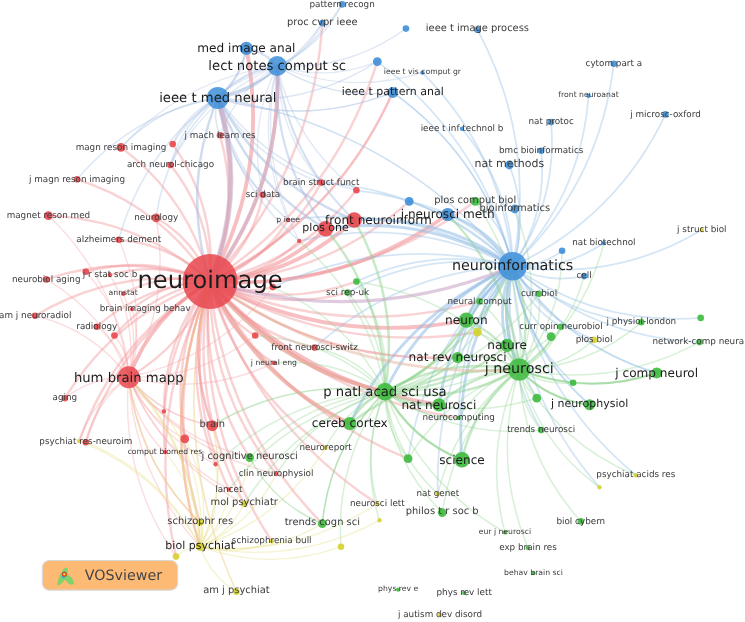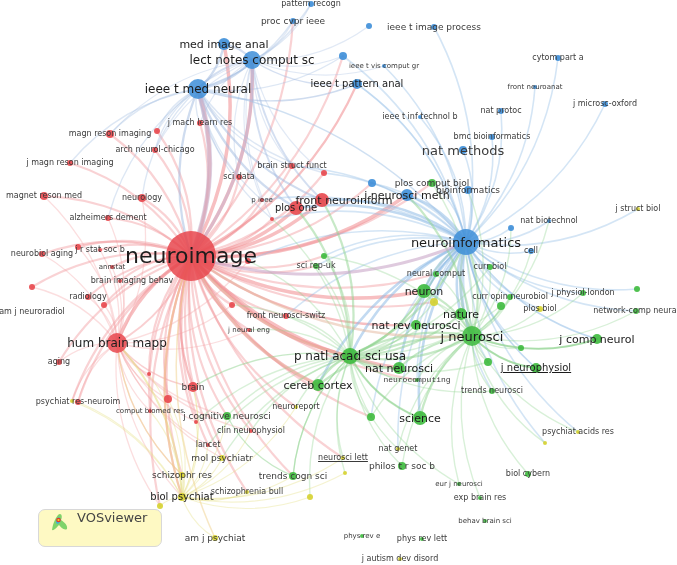--- a/index.html
+++ b/index.html
@@ -1,20 +1,20 @@
 <!DOCTYPE html>
 <html><head>
 <meta charset="utf-8">
 <style>
   html,body{margin:0;padding:0;background:#fff;}
   body{width:677px;height:565px;overflow:hidden;position:relative;font-family:"DejaVu Sans",sans-serif;}
   #canvas{position:absolute;left:0;top:0;width:677px;height:565px;}
   #edges,#nodes{position:absolute;left:0;top:0;}
   .lbl{position:absolute;white-space:nowrap;color:#222;transform:translate(-50%,-50%);line-height:1;pointer-events:auto;}
-  .logo{position:absolute;left:38px;top:509px;width:124px;height:38px;border:1px solid #d8d8d8;border-radius:7px;background:#fef9c3;display:flex;align-items:flex-start;box-sizing:border-box;padding-left:10px;}
+  .logo{position:absolute;left:38px;top:509px;width:124px;height:28px;border:1px solid #d8d8d8;border-radius:7px;background:#fdba74;display:flex;align-items:center;box-sizing:border-box;padding-left:10px;}
   .logo span{font-size:13px;color:#444;margin-left:6px;font-family:"DejaVu Sans",sans-serif;}
 </style>
 </head>
 <body>
 
 <div id="canvas">
   <svg id="edges" width="677" height="565">
       <path d="M191,256 Q138.34,286.18 117,343" fill="none" stroke="#f08a8e" stroke-width="3.5200000000000005" stroke-opacity="0.55" stroke-linecap="round"></path>
       <path d="M191,256 Q252.14,250.9 296,208" fill="none" stroke="#f08a8e" stroke-width="3.5200000000000005" stroke-opacity="0.55" stroke-linecap="round"></path>
       <path d="M191,256 Q266.58,251.57999999999998 322,200" fill="none" stroke="#f08a8e" stroke-width="3.5200000000000005" stroke-opacity="0.55" stroke-linecap="round"></path>
@@ -452,84 +452,84 @@
       <span class="lbl" style="left: 142px; top: 198px; font-size: 8px; color: rgb(58, 58, 58);">neurology</span>
       <span class="lbl" style="left: 108px; top: 218px; font-size: 8px; color: rgb(58, 58, 58);">alzheimers dement</span>
       <span class="lbl" style="left: 200px; top: 123px; font-size: 8px; color: rgb(58, 58, 58);">j mach learn res</span>
       <span class="lbl" style="left: 292px; top: 166px; font-size: 8px; color: rgb(58, 58, 58);">brain struct funct</span>
       <span class="lbl" style="left: 239px; top: 177px; font-size: 8px; color: rgb(58, 58, 58);">sci data</span>
       <span class="lbl" style="left: 262px; top: 200px; font-size: 7px; color: rgb(58, 58, 58);">p ieee</span>
       <span class="lbl" style="left: 42px; top: 254px; font-size: 8px; color: rgb(58, 58, 58);">neurobiol aging</span>
       <span class="lbl" style="left: 100px; top: 250px; font-size: 8px; color: rgb(58, 58, 58);">j r stat soc b</span>
       <span class="lbl" style="left: 112px; top: 267px; font-size: 7px; color: rgb(58, 58, 58);">annstat</span>
       <span class="lbl" style="left: 120px; top: 281px; font-size: 8px; color: rgb(58, 58, 58); margin-left: 12px;">brain imaging behav</span>
-      <span class="lbl" style="left: 32px; top: 287px; font-size: 8px; color: rgb(58, 58, 58); margin-top: 25px;">am j neuroradiol</span>
+      <span class="lbl" style="left: 32px; top: 287px; font-size: 8px; color: rgb(58, 58, 58);">am j neuroradiol</span>
       <span class="lbl" style="left: 88px; top: 297px; font-size: 8px; color: rgb(58, 58, 58);">radiology</span>
       <span class="lbl" style="left: 59px; top: 362px; font-size: 8px; color: rgb(58, 58, 58);">aging</span>
       <span class="lbl" style="left: 78px; top: 402px; font-size: 8px; color: rgb(58, 58, 58);">psychiat res-neuroim</span>
       <span class="lbl" style="left: 150px; top: 411px; font-size: 7px; color: rgb(58, 58, 58);">comput biomed res</span>
       <span class="lbl" style="left: 286px; top: 316px; font-size: 8px; color: rgb(58, 58, 58);">front neurosci-switz</span>
       <span class="lbl" style="left: 249px; top: 330px; font-size: 7px; color: rgb(58, 58, 58);">j neural eng</span>
       <span class="lbl" style="left: 208px; top: 445px; font-size: 8px; color: rgb(58, 58, 58);">lancet</span>
       <span class="lbl" style="left: 251px; top: 431px; font-size: 8px; color: rgb(58, 58, 58);">clin neurophysiol</span>
       <span class="lbl" style="left: 466px; top: 242px; font-size: 13px; color: rgb(28, 28, 28);">neuroinformatics</span>
       <span class="lbl" style="left: 198px; top: 89px; font-size: 12px; color: rgb(28, 28, 28);">ieee t med neural</span>
       <span class="lbl" style="left: 252px; top: 60px; font-size: 12px; color: rgb(28, 28, 28);">lect notes comput sc</span>
       <span class="lbl" style="left: 224px; top: 44px; font-size: 11px; color: rgb(28, 28, 28);">med image anal</span>
       <span class="lbl" style="left: 357px; top: 84px; font-size: 10px; color: rgb(28, 28, 28);">ieee t pattern anal</span>
       <span class="lbl" style="left: 311px; top: 4px; font-size: 8px; color: rgb(58, 58, 58);">pattern recogn</span>
       <span class="lbl" style="left: 293px; top: 21px; font-size: 9px; color: rgb(58, 58, 58);">proc cvpr ieee</span>
       <span class="lbl" style="left: 434px; top: 27px; font-size: 9px; color: rgb(58, 58, 58);">ieee t image process</span>
       <span class="lbl" style="left: 384px; top: 66px; font-size: 7px; color: rgb(58, 58, 58);">ieee t vis comput gr</span>
       <span class="lbl" style="left: 420px; top: 117px; font-size: 8px; color: rgb(58, 58, 58);">ieee t inf technol b</span>
       <span class="lbl" style="left: 407px; top: 195px; font-size: 11px; color: rgb(28, 28, 28);">j neurosci meth</span>
       <span class="lbl" style="left: 468px; top: 190px; font-size: 9px; color: rgb(58, 58, 58);">bioinformatics</span>
-      <span class="lbl" style="left: 463px; top: 150px; font-size: 13px; color: rgb(58, 58, 58);">nat methods</span>
+      <span class="lbl" style="left: 463px; top: 150px; font-size: 10px; color: rgb(58, 58, 58);">nat methods</span>
       <span class="lbl" style="left: 492px; top: 137px; font-size: 8px; color: rgb(58, 58, 58);">bmc bioinformatics</span>
       <span class="lbl" style="left: 501px; top: 111px; font-size: 8px; color: rgb(58, 58, 58);">nat protoc</span>
       <span class="lbl" style="left: 535px; top: 87px; font-size: 7px; color: rgb(58, 58, 58);">front neuroanat</span>
       <span class="lbl" style="left: 558px; top: 58px; font-size: 8px; color: rgb(58, 58, 58);">cytom part a</span>
       <span class="lbl" style="left: 605px; top: 104px; font-size: 8px; color: rgb(58, 58, 58);">j microsc-oxford</span>
       <span class="lbl" style="left: 549px; top: 221px; font-size: 8px; color: rgb(58, 58, 58);">nat biotechnol</span>
       <span class="lbl" style="left: 531px; top: 251px; font-size: 8px; color: rgb(58, 58, 58);">cell</span>
       <span class="lbl" style="left: 350px; top: 356px; font-size: 12px; color: rgb(28, 28, 28);">p natl acad sci usa</span>
       <span class="lbl" style="left: 472px; top: 336px; font-size: 13px; color: rgb(28, 28, 28);">j neurosci</span>
       <span class="lbl" style="left: 424px; top: 291px; font-size: 11px; color: rgb(28, 28, 28);">neuron</span>
       <span class="lbl" style="left: 461px; top: 314px; font-size: 11px; color: rgb(28, 28, 28);">nature</span>
       <span class="lbl" style="left: 416px; top: 325px; font-size: 11px; color: rgb(28, 28, 28);">nat rev neurosci</span>
       <span class="lbl" style="left: 399px; top: 368px; font-size: 11px; color: rgb(28, 28, 28);">nat neurosci</span>
       <span class="lbl" style="left: 318px; top: 385px; font-size: 11px; color: rgb(28, 28, 28);">cereb cortex</span>
       <span class="lbl" style="left: 420px; top: 418px; font-size: 11px; color: rgb(28, 28, 28);">science</span>
       <span class="lbl" style="left: 597px; top: 339px; font-size: 11px; color: rgb(28, 28, 28);">j comp neurol</span>
-      <span class="lbl" style="left: 536px; top: 368px; font-size: 10px; color: rgb(28, 28, 28); text-decoration: underline;">j neurophysiol</span>
+      <span class="lbl" style="left: 536px; top: 368px; font-size: 10px; color: rgb(28, 28, 28);">j neurophysiol</span>
       <span class="lbl" style="left: 436px; top: 274px; font-size: 8px; color: rgb(58, 58, 58);">neural comput</span>
       <span class="lbl" style="left: 490px; top: 267px; font-size: 8px; color: rgb(58, 58, 58);">curr biol</span>
       <span class="lbl" style="left: 510px; top: 297px; font-size: 8px; color: rgb(58, 58, 58);">curr opin neurobiol</span>
       <span class="lbl" style="left: 583px; top: 293px; font-size: 8px; color: rgb(58, 58, 58);">j physiol-london</span>
       <span class="lbl" style="left: 636px; top: 311px; font-size: 8px; color: rgb(58, 58, 58);">network-comp neural</span>
-      <span class="lbl" style="left: 417px; top: 380px; font-size: 8px; color: rgb(58, 58, 58); font-family: Liberation Mono, monospace;">neurocomputing</span>
+      <span class="lbl" style="left: 417px; top: 380px; font-size: 8px; color: rgb(58, 58, 58);">neurocomputing</span>
       <span class="lbl" style="left: 492px; top: 391px; font-size: 8px; color: rgb(58, 58, 58);">trends neurosci</span>
       <span class="lbl" style="left: 227px; top: 416px; font-size: 9px; color: rgb(58, 58, 58);">j cognitive neurosci</span>
       <span class="lbl" style="left: 293px; top: 476px; font-size: 9px; color: rgb(58, 58, 58);">trends cogn sci</span>
       <span class="lbl" style="left: 402px; top: 466px; font-size: 9px; color: rgb(58, 58, 58);">philos t r soc b</span>
       <span class="lbl" style="left: 528px; top: 474px; font-size: 8px; color: rgb(58, 58, 58);">biol cybern</span>
       <span class="lbl" style="left: 480px; top: 498px; font-size: 8px; color: rgb(58, 58, 58);">exp brain res</span>
       <span class="lbl" style="left: 459px; top: 484px; font-size: 7px; color: rgb(58, 58, 58);">eur j neurosci</span>
       <span class="lbl" style="left: 485px; top: 521px; font-size: 7px; color: rgb(58, 58, 58);">behav brain sci</span>
       <span class="lbl" style="left: 422px; top: 539px; font-size: 8px; color: rgb(58, 58, 58);">phys rev lett</span>
       <span class="lbl" style="left: 362px; top: 536px; font-size: 7px; color: rgb(58, 58, 58);">phys rev e</span>
       <span class="lbl" style="left: 432px; top: 183px; font-size: 9px; color: rgb(58, 58, 58);">plos comput biol</span>
       <span class="lbl" style="left: 316px; top: 266px; font-size: 8px; color: rgb(58, 58, 58);">sci rep-uk</span>
       <span class="lbl" style="left: 182px; top: 497px; font-size: 10px; color: rgb(28, 28, 28);">biol psychiat</span>
       <span class="lbl" style="left: 182px; top: 475px; font-size: 9px; color: rgb(58, 58, 58);">schizophr res</span>
       <span class="lbl" style="left: 222px; top: 458px; font-size: 9px; color: rgb(58, 58, 58);">mol psychiatr</span>
       <span class="lbl" style="left: 215px; top: 538px; font-size: 9px; color: rgb(58, 58, 58);">am j psychiat</span>
       <span class="lbl" style="left: 247px; top: 492px; font-size: 8px; color: rgb(58, 58, 58);">schizophrenia bull</span>
       <span class="lbl" style="left: 296px; top: 407px; font-size: 8px; color: rgb(58, 58, 58);">neuroreport</span>
-      <span class="lbl" style="left: 343px; top: 458px; font-size: 8px; color: rgb(58, 58, 58); text-decoration: underline;">neurosci lett</span>
+      <span class="lbl" style="left: 343px; top: 458px; font-size: 8px; color: rgb(58, 58, 58);">neurosci lett</span>
       <span class="lbl" style="left: 398px; top: 449px; font-size: 8px; color: rgb(58, 58, 58);">nat genet</span>
       <span class="lbl" style="left: 540px; top: 309px; font-size: 8px; color: rgb(58, 58, 58);">plos biol</span>
       <span class="lbl" style="left: 578px; top: 432px; font-size: 8px; color: rgb(58, 58, 58);">psychiat acids res</span>
       <span class="lbl" style="left: 638px; top: 209px; font-size: 8px; color: rgb(58, 58, 58);">j struct biol</span>
       <span class="lbl" style="left: 400px; top: 559px; font-size: 8px; color: rgb(58, 58, 58);">j autism dev disord</span>
     </div>
 </div>
 
 <div class="logo">
   <svg width="22" height="22" viewBox="0 0 22 22">

